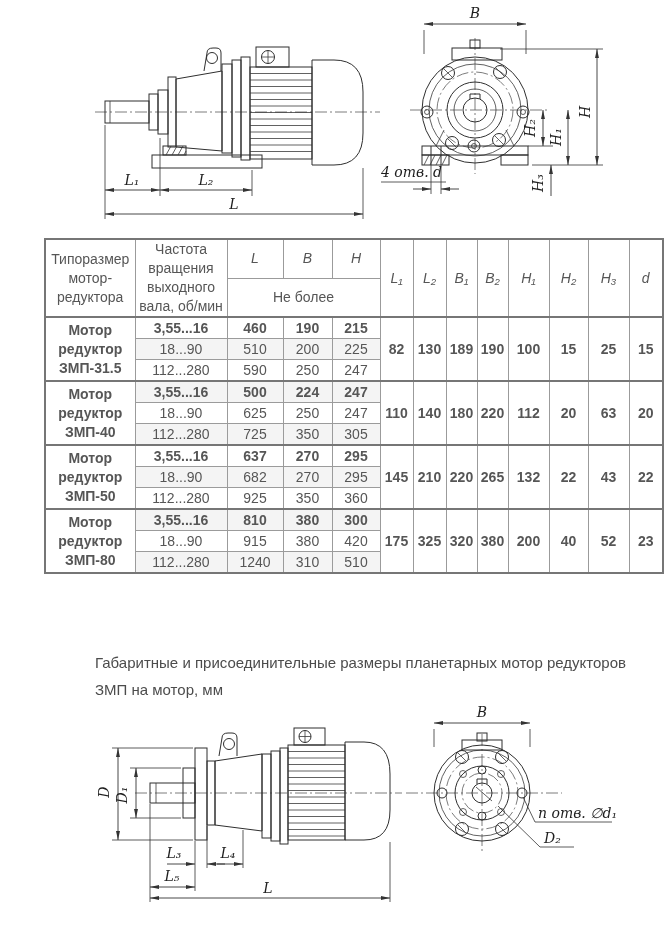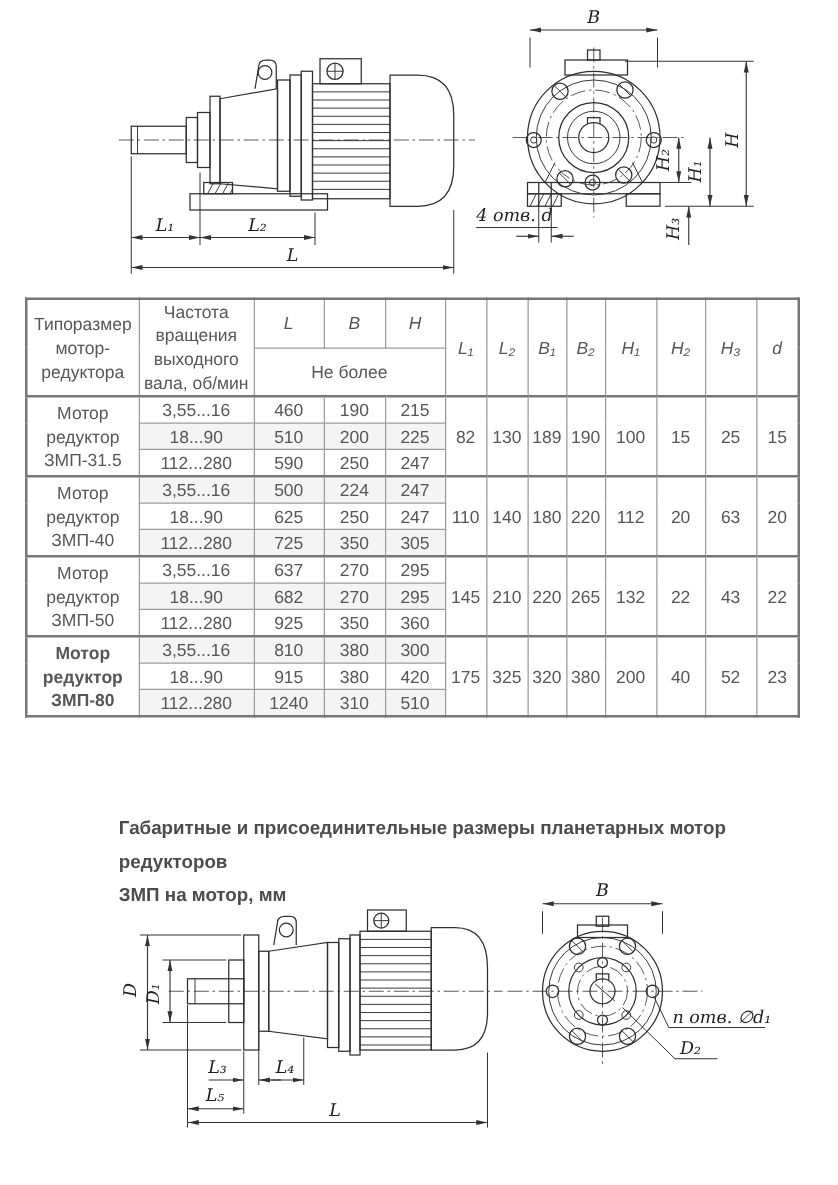--- a/index.html
+++ b/index.html
@@ -11,35 +11,35 @@
   
   .st{stroke:#2f2f2f;fill:none;stroke-width:1;}
   .st2{stroke:#3a3a3a;fill:none;stroke-width:.8;}
   .cl{stroke:#5a5a5a;fill:none;stroke-width:.8;stroke-dasharray:12 3 2 3;}
   .ext{stroke:#333;fill:none;stroke-width:.8;}
   .dim{stroke:#333;fill:none;stroke-width:.9;marker-start:url(#ar);marker-end:url(#ar);}
   .dime{stroke:#333;fill:none;stroke-width:.9;marker-end:url(#ar);}
   .dims{stroke:#333;fill:none;stroke-width:.9;marker-start:url(#ar);}
   .lbl{font:italic 14px "DejaVu Serif","Liberation Serif",serif;fill:#1e1e1e;stroke:none;}
   
-  .dims-table{position:absolute;left:20px;top:238px;width:618px;border-collapse:collapse;
+  .dims-table{position:absolute;left:44px;top:238px;width:618px;border-collapse:collapse;
       table-layout:fixed;font-size:14px;color:#565656;border:2px solid #767676;}
   .dims-table td{border:1px solid #9b9b9b;text-align:center;vertical-align:middle;
       padding:0 2px;height:20px;line-height:20px;background:#fff;overflow:hidden;}
   .dims-table thead td{line-height:19px;}
   .hl{height:28px;}
   .nb{height:74px;background:#ececec;}
   .it{font-style:italic;}
   tr.alt td{background:#f4f4f4;}
   .dims-table td.gname, .dims-table td.gdim{background:#fff;}
   td.gname{line-height:19px;}
   .b{font-weight:bold;}
-  tr.gtop td{border-top:2px solid #767676;}
+  tr.gtop td{border-top:2px solid #767676;font-weight:bold;}
   
-  .caption{position:absolute;left:95px;top:649px;width:548px;font-weight:bold;
+  .caption{position:absolute;left:95px;top:649px;width:548px;font-weight:normal;
       font-size:15px;line-height:27px;color:#4c4c4c;}
 </style>
 </head>
 <body>
 
 <div class="page">
 
 <svg id="topdraw" width="670" height="232" viewBox="0 0 670 232">
   <defs>
     <marker id="ar" viewBox="0 0 10 6" refX="10" refY="3" markerWidth="10" markerHeight="6" orient="auto-start-reverse">

